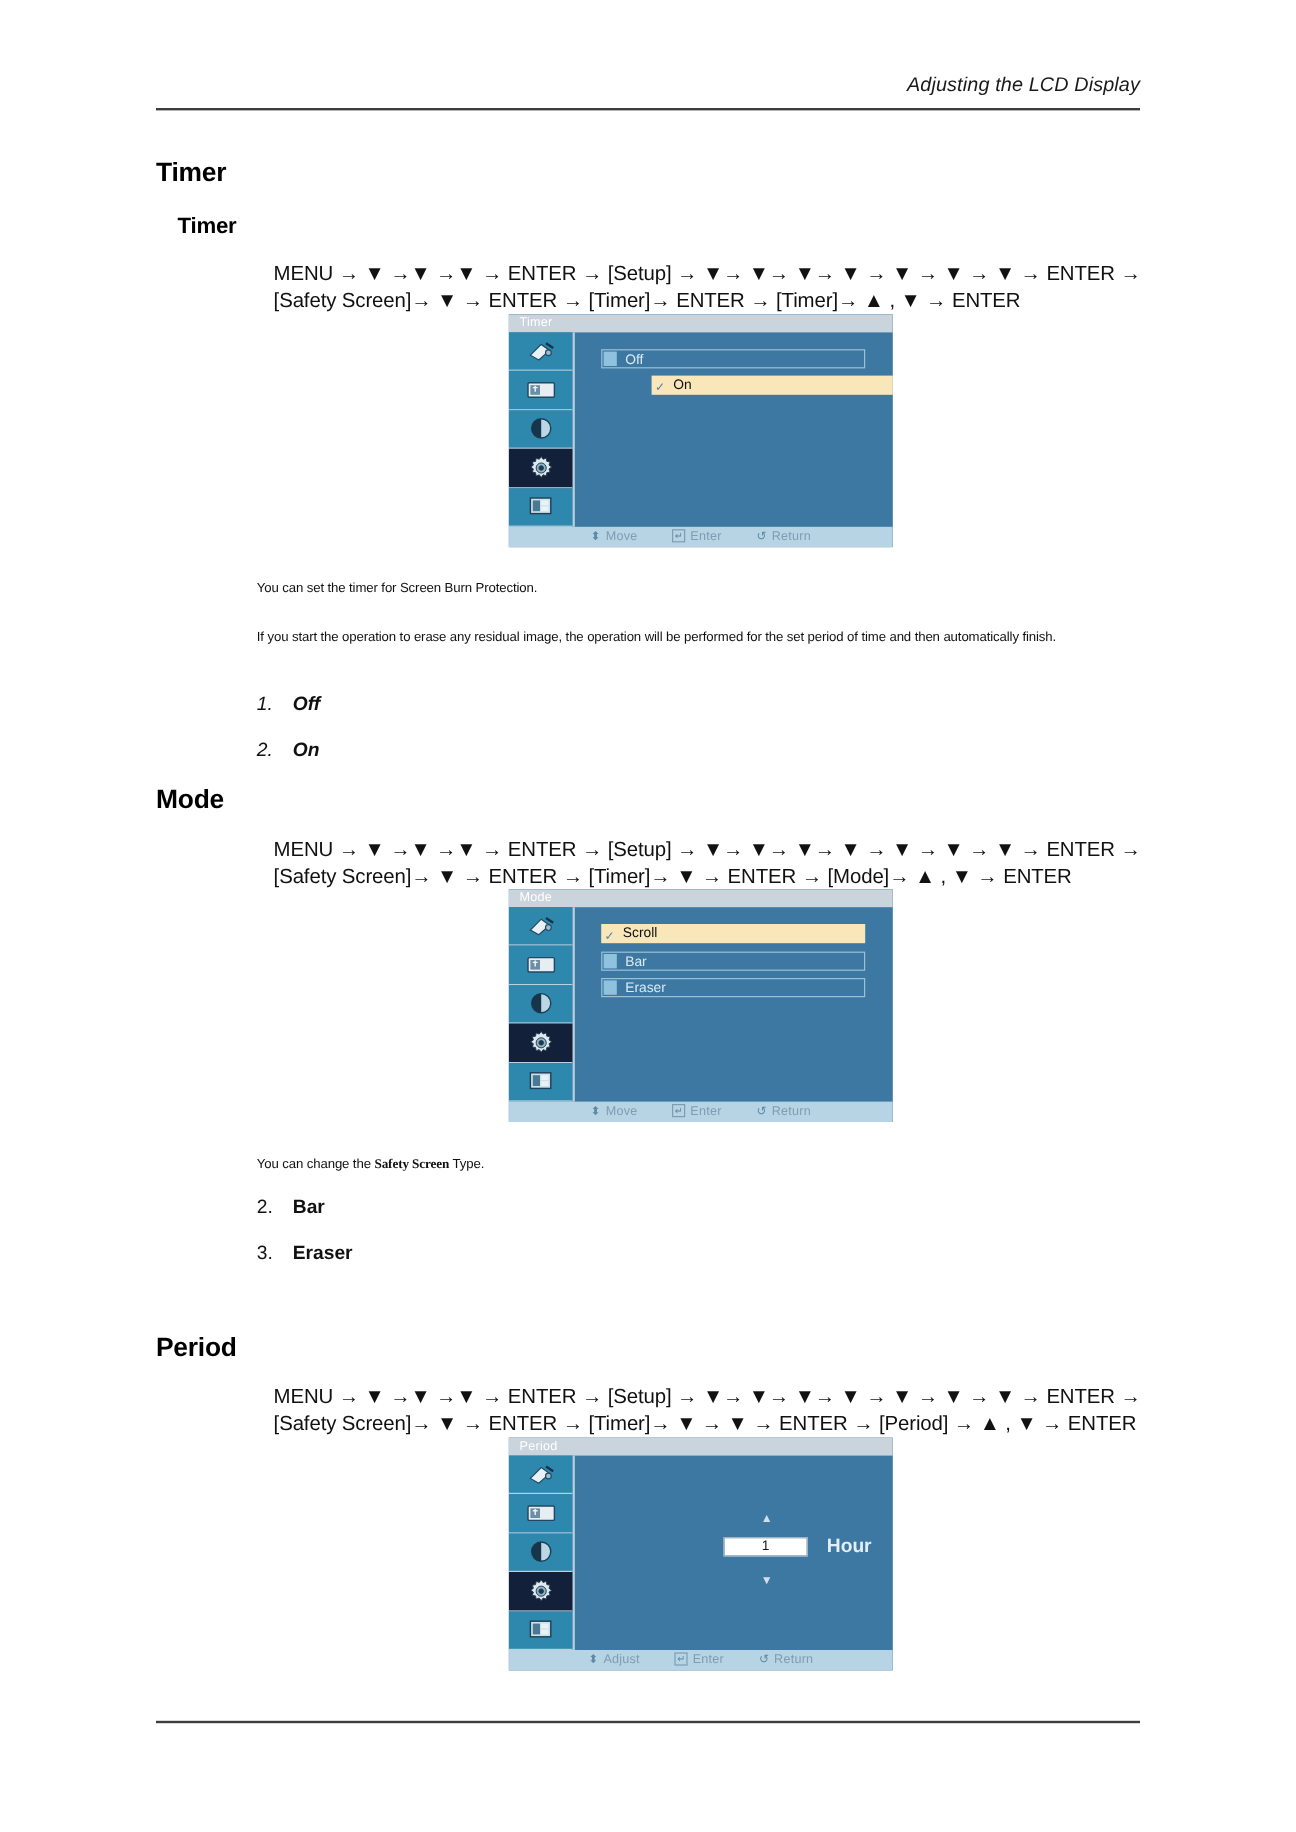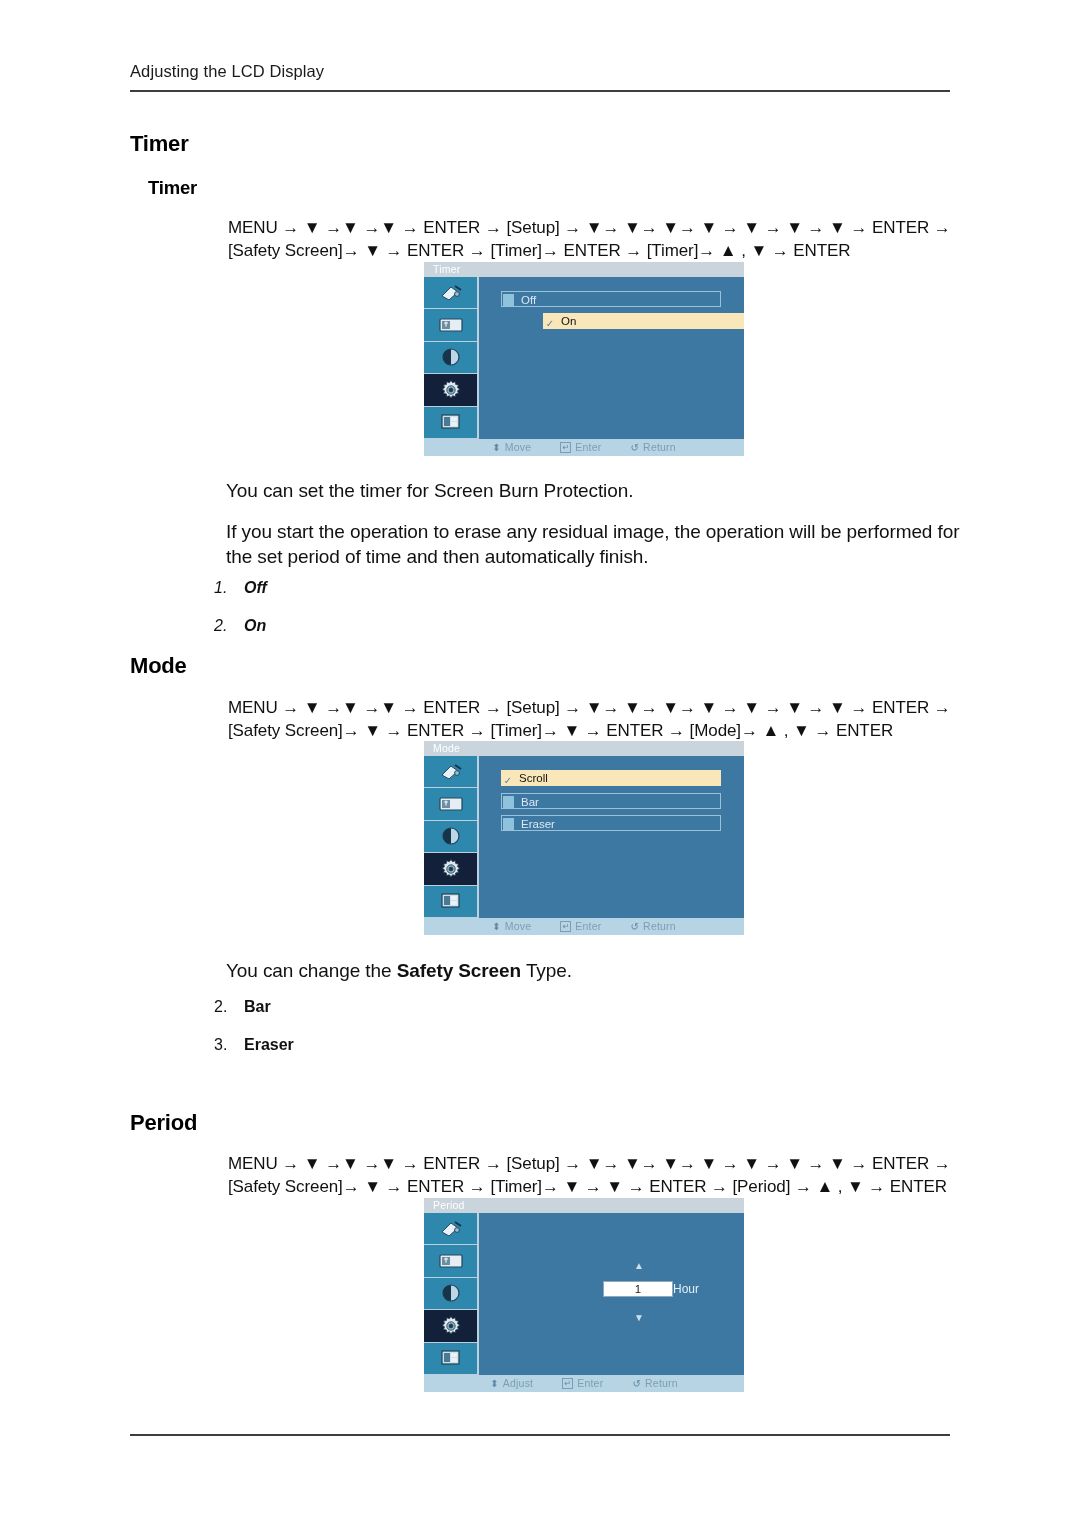--- a/index.html
+++ b/index.html
@@ -22,24 +22,25 @@
     width: 1080px;
     height: 1527px;
   }
 
   
   .run-head {
     position: absolute;
     left: 130px;
     top: 62px;
     width: 820px;
-    text-align: left;
+    text-align: right;
     font-size: 16.5px;
     color: #1a1a1a;
     letter-spacing: .1px;
+    font-style: italic;
   }
   .rule {
     position: absolute;
     left: 130px;
     width: 820px;
     height: 0;
     border-top: 2px solid #3d3d3d;
   }
   .rule-top { top: 90px; }
   .rule-bottom { top: 1434px; }
@@ -70,28 +71,28 @@
     font-size: 17px;
     line-height: 23px;
     color: #111;
     white-space: normal;
     letter-spacing: -.1px;
   }
 
   
   .para {
     position: absolute;
-    left: 226px;
+    left: 214px;
     width: 740px;
-    font-size: 19px;
+    font-size: 11px;
     line-height: 25px;
     color: #111;
     letter-spacing: -.1px;
   }
-  .para b { font-weight: bold; }
+  .para b { font-weight: bold; font-family: Liberation Serif, serif; }
 
   .olist {
     position: absolute;
     left: 214px;
     width: 400px;
   }
   .olist .li {
     display: block;
     font-size: 16px;
     line-height: 19px;
@@ -248,25 +249,26 @@
     background: #ffffff;
     border: 1px solid #8fa8bb;
     box-sizing: border-box;
     color: #1a1a1a;
     font-size: 11.5px;
     line-height: 15px;
     text-align: center;
   }
   .spin .unit {
     position: absolute;
-    left: 80px;
+    left: 96px;
     top: 20px;
     color: #e4eef5;
-    font-size: 12px;
+    font-size: 16px;
     line-height: 16px;
+    font-weight: bold;
   }
 </style>
 </head>
 <body>
 
 <div class="page">
 
   <div class="run-head">Adjusting the LCD Display</div>
   <div class="rule rule-top"></div>
 

